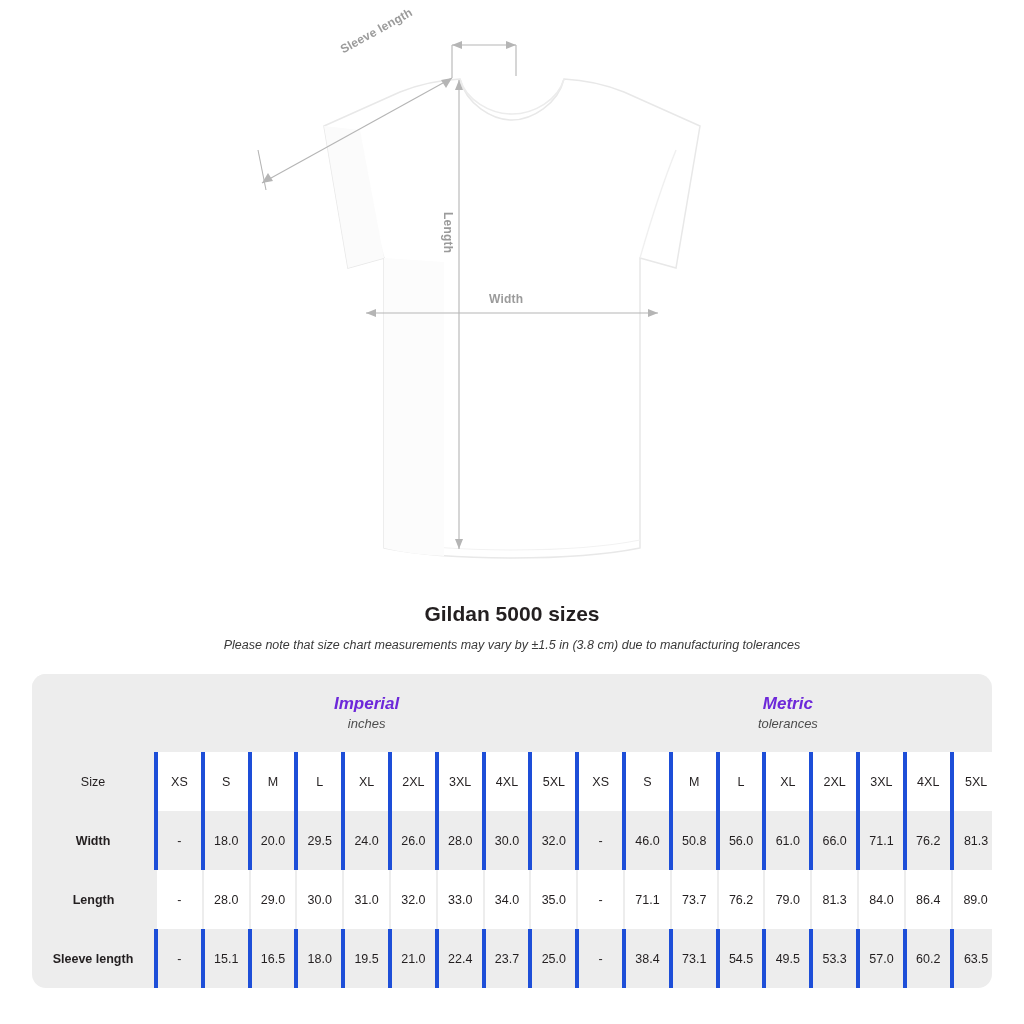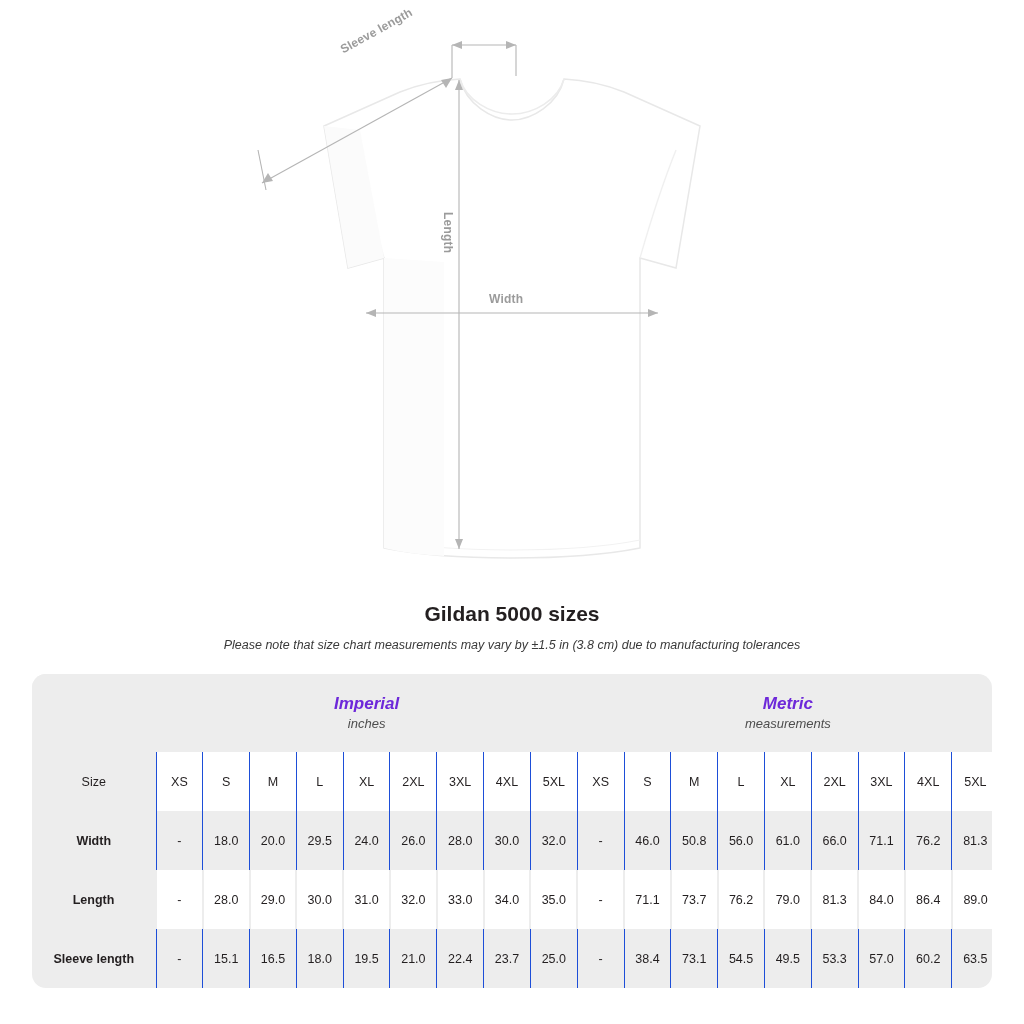--- a/index.html
+++ b/index.html
@@ -137,21 +137,21 @@
   .band-white td {
     background: #ffffff;
   }
   .band-white td.row-label,
   .band-gray td.row-label {
     background: #ededed;
   }
   
   .band-gray td.data-cell,
   .hdr-row td.data-cell {
-    border-left: 1px solid #1d4ed8;
+    border-left: 4px solid #1d4ed8;
   }
   .band-white td.data-cell {
     border-left: 2px solid #ededed;
   }
 </style>
 </head>
 <body>
 
 <div class="page">
 
@@ -228,21 +228,21 @@
       </colgroup>
       <tbody>
         <tr class="sys-head">
           <td class="row-label"></td>
           <td colspan="9">
             <div class="sys-name">Imperial</div>
             <div class="sys-unit">inches</div>
           </td>
           <td colspan="9">
             <div class="sys-name">Metric</div>
-            <div class="sys-unit">measurements</div>
+            <div class="sys-unit">tolerances</div>
           </td>
         </tr>
 
         <tr class="hdr-row">
           <td class="row-label">Size</td>
           <td class="data-cell">XS</td>
           <td class="data-cell">S</td>
           <td class="data-cell">M</td>
           <td class="data-cell">L</td>
           <td class="data-cell">XL</td>

